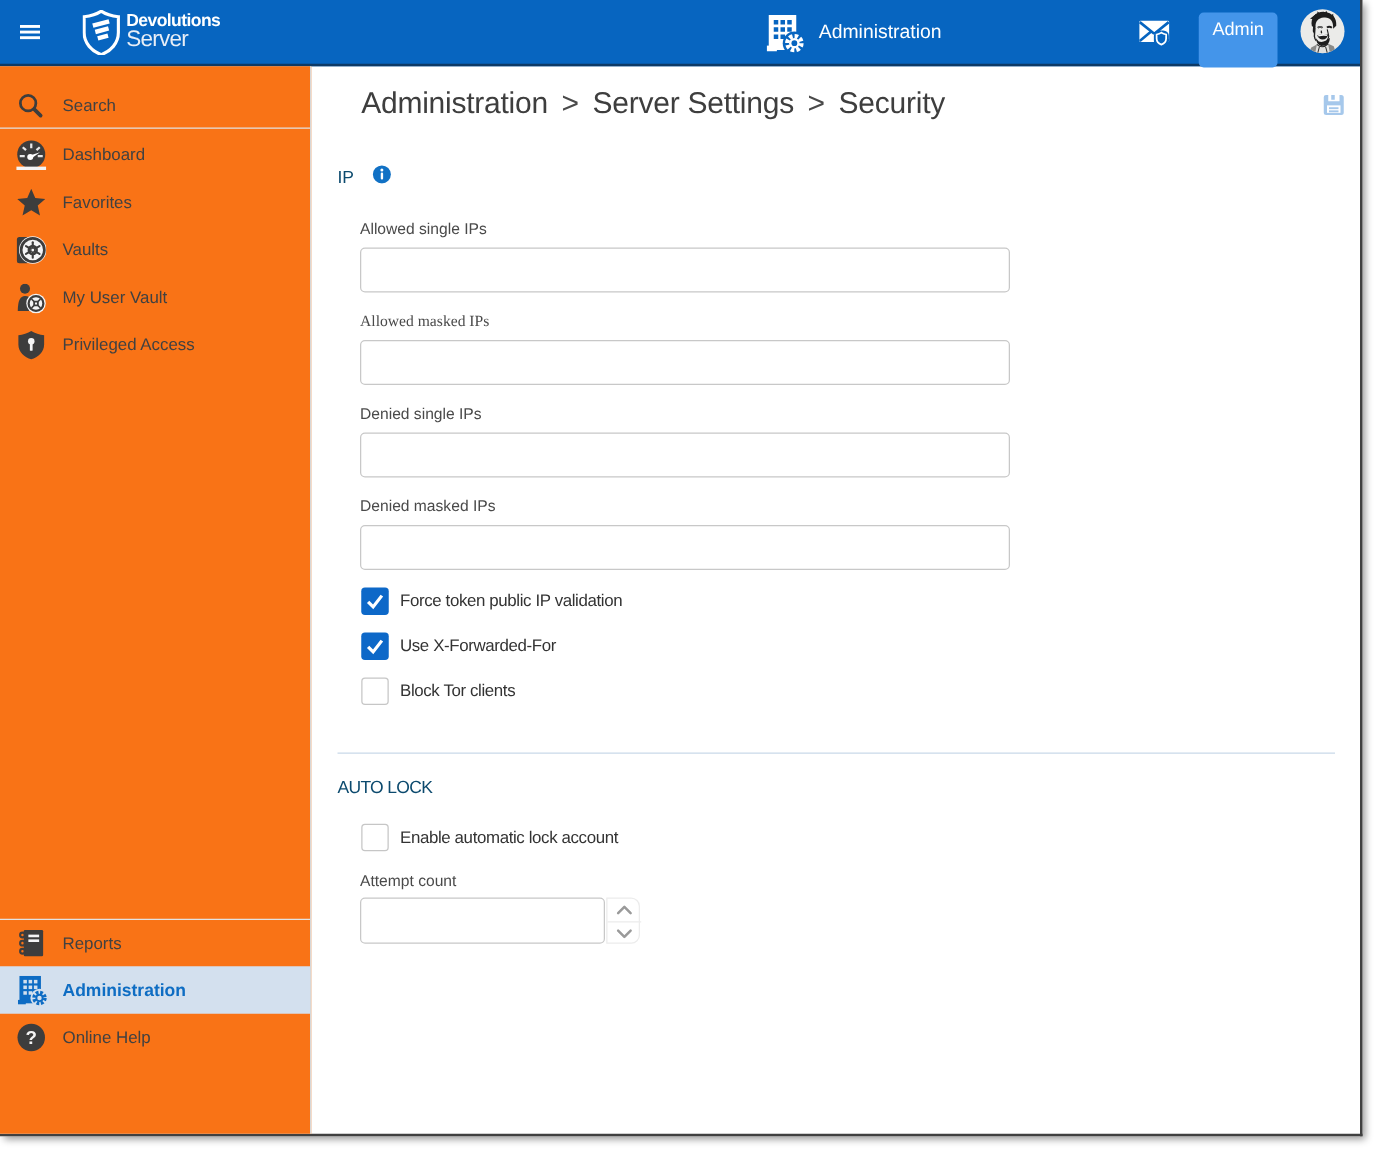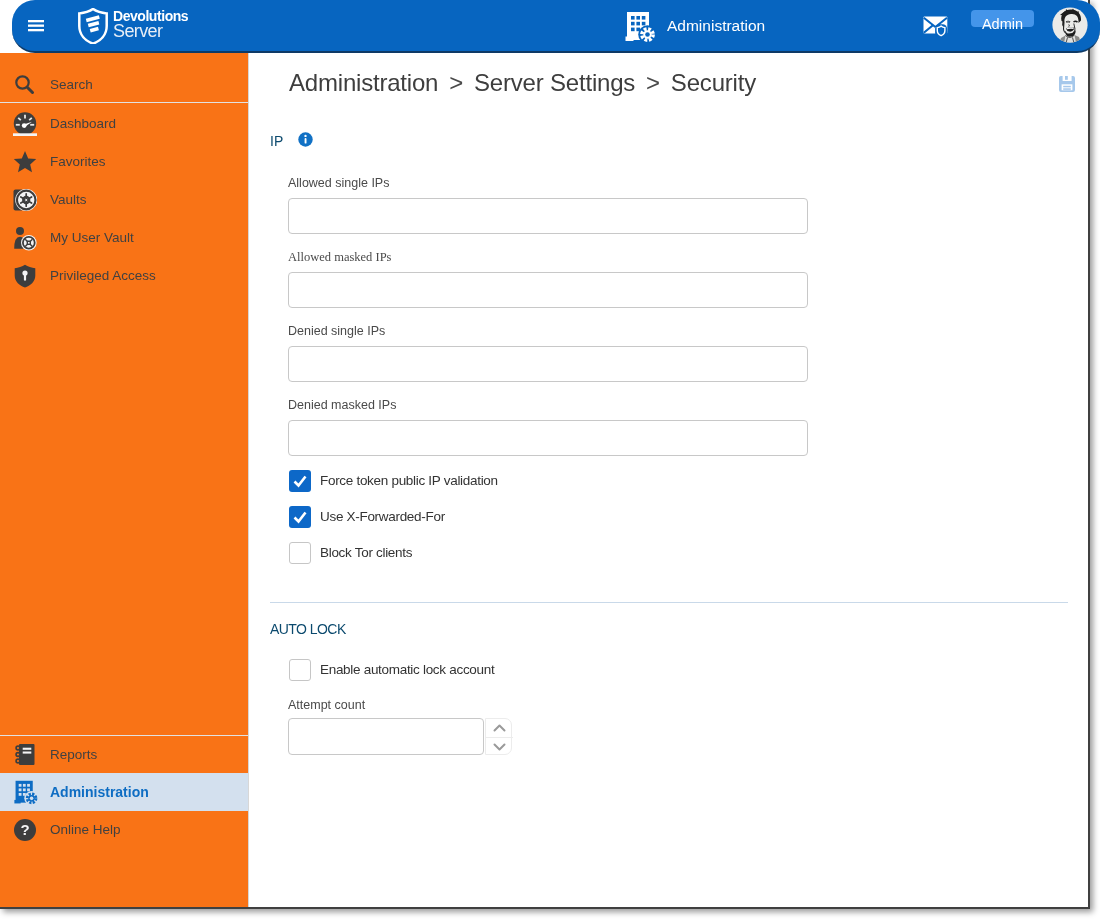--- a/index.html
+++ b/index.html
@@ -3,26 +3,26 @@
 <meta charset="utf-8">
 <style>
   * { margin:0; padding:0; box-sizing:border-box; }
   html,body { width:1100px; height:919px; background:#fff; font-family:"Liberation Sans", sans-serif; overflow:hidden; }
   .win { position:absolute; left:0; top:0; width:1090px; height:909px; background:#fff;
          border-right:2px solid #404040; border-bottom:2px solid #404040;
          box-shadow:3px 3px 6px rgba(0,0,0,.4); }
   .abs { position:absolute; }
 
   
-  .topbar { position:absolute; left:12px; top:0; width:1088px; height:53px; background:#0765c0; border-bottom:2px solid #0e3a66;border-radius:23px; }
+  .topbar { position:absolute; left:0; top:0; width:1088px; height:53px; background:#0765c0; border-bottom:2px solid #0e3a66; }
   .logotxt { position:absolute; left:101px; top:8px; color:#fff; }
   .logotxt .l1 { font-size:14px; font-weight:bold; line-height:16px; letter-spacing:-0.45px; }
   .logotxt .l2 { font-size:18px; line-height:15px; color:#e8eef6; letter-spacing:-0.6px; }
   .tb-title { position:absolute; left:655px; top:17px; color:#fff; font-size:15.5px; }
-  .adminbtn { position:absolute; left:959px; top:10px; width:63px; height:17px; background:#4495ea; border-radius:4px;
+  .adminbtn { position:absolute; left:959px; top:10px; width:63px; height:44px; background:#4495ea; border-radius:4px;
               color:#fff; font-size:14.5px; text-align:center; line-height:29px; }
 
   
   .sidebar { position:absolute; left:0; top:53px; width:249px; height:854px; background:#f97316; border-right:1px solid #d7d7d7;text-decoration:underline; }
   .sitem { position:absolute; left:0; width:248px; height:38px; }
   .sitem .ic { position:absolute; left:13px; top:7px; width:24px; height:24px; }
   .sitem .tx { position:absolute; left:50px; top:0; line-height:38px; font-size:13.5px; color:#414141; }
   .sep { position:absolute; left:0; width:248px; height:1px; background:#e2e2e2; }
   .sel { background:#d3e0ee; }
   .sel .tx { color:#0e6dc3; font-weight:bold; font-size:14px; letter-spacing:0; }

